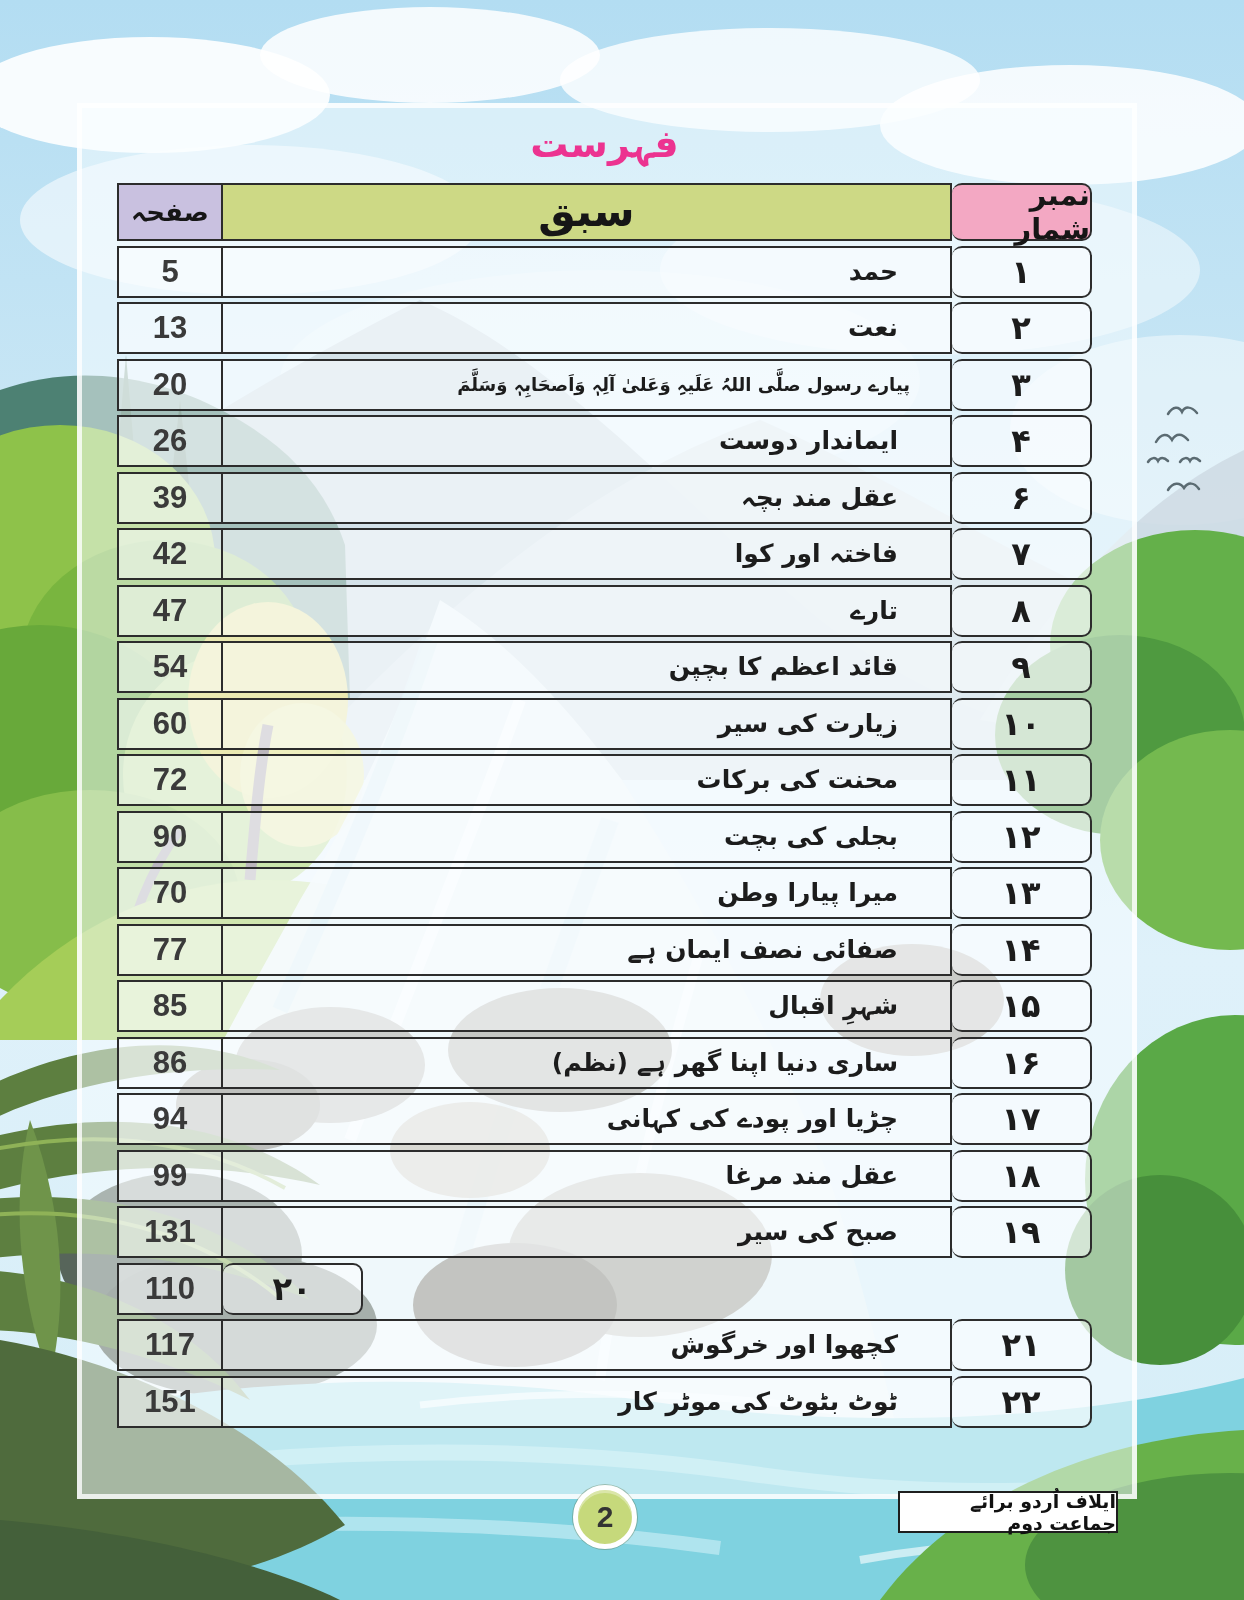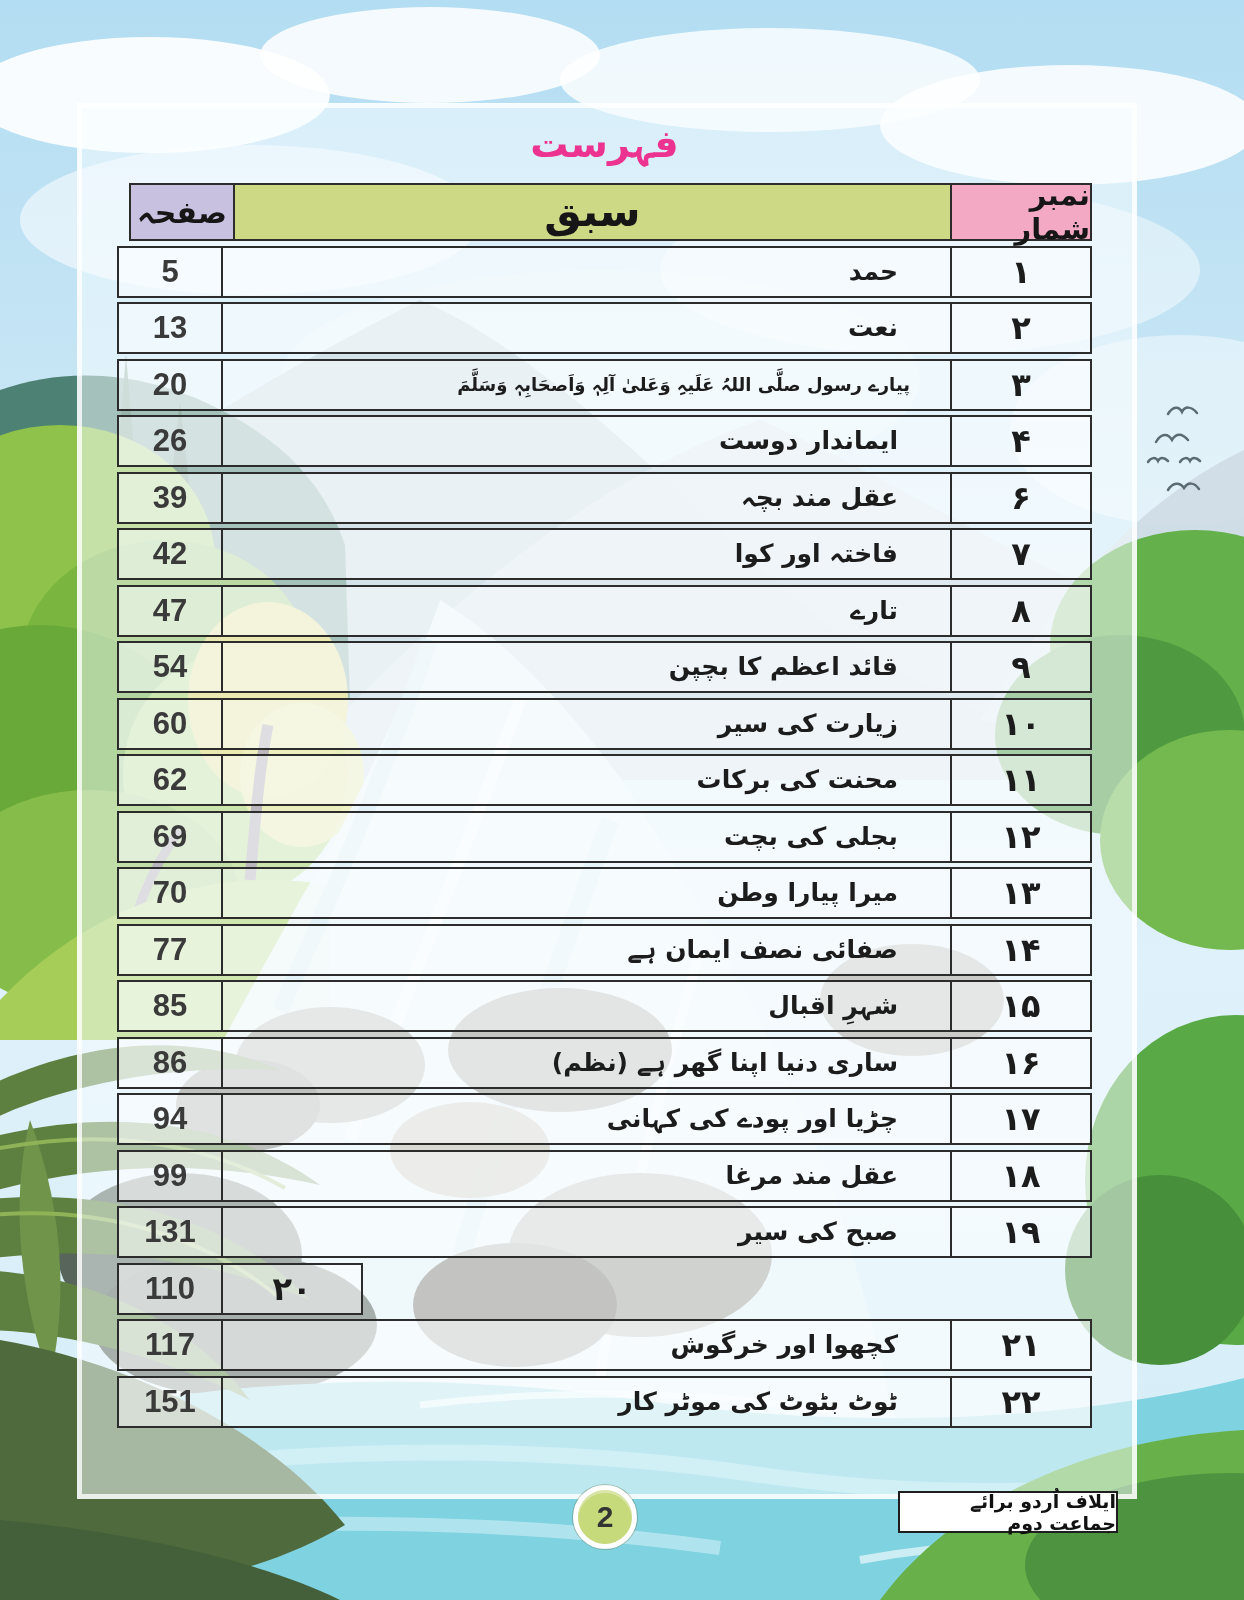--- a/index.html
+++ b/index.html
@@ -31,29 +31,29 @@
   .trow{display:flex;flex-direction:row;width:100%;}
   .cell{
     border:2.4px solid var(--border-dark,#2c2c2c);
     background:rgba(252,254,255,0.55);
     display:flex;align-items:center;justify-content:center;
     color:var(--text-dark,#1c1c1c);
   }
   .cell.lesson,.cell.serial{border-left:none;}
   .thead{height:58px;}
   .thead .cell{font-weight:700;}
-  .thead .pagecol{background:var(--header-page,#c9c1e0);font-size:30px;margin-left:12px;}
+  .thead .pagecol{background:var(--header-page,#c9c1e0);font-size:26px;}
   .thead .lesson{background:var(--header-lesson,#cdd985);font-size:42px;}
   .thead .serial{background:var(--header-serial,#f3a8c3);font-size:29px;}
   .pagecol{width:106px;flex:0 0 106px;
     font-family:"Liberation Sans","DejaVu Sans",sans-serif;
     font-weight:700;font-size:31px;color:var(--page-num,#3a3a3a);}
   .lesson{flex:1 1 auto;direction:rtl;justify-content:flex-start;
     padding-inline-start:52px;font-size:25px;font-weight:700;line-height:1.1;}
-  .serial{width:140px;flex:0 0 140px;font-size:32px;font-weight:700;direction:rtl;}
+  .serial{width:140px;flex:0 0 140px;font-size:32px;font-weight:700;direction:rtl;border-radius:10px;}
   .tbody .trow{height:52px;margin-top:4.5px;}
   .tbody .trow:nth-child(3) .lesson{font-size:18px;padding-inline-start:40px;padding-left:28px;}
   .thead .lesson,.thead .pagecol,.thead .serial{color:#161616;}
   .page-circle{
     position:absolute;left:573px;top:1485px;width:64px;height:64px;border-radius:50%;
     background:var(--circle-green,#c6d97b);
     border:5px solid #ffffff;box-shadow:0 0 0 1px rgba(90,110,60,0.35), inset 0 3px 0 rgba(255,255,255,0.35);
     display:flex;align-items:center;justify-content:center;
     font-family:"Liberation Sans","DejaVu Sans",sans-serif;
     font-weight:700;font-size:30px;color:#333;
@@ -241,27 +241,27 @@
     <div class="cell serial">۹</div>
   </div>
 
   <div class="trow">
     <div class="cell pagecol">60</div>
     <div class="cell lesson">زیارت کی سیر</div>
     <div class="cell serial">۱۰</div>
   </div>
 
   <div class="trow">
-    <div class="cell pagecol">62</div>
+    <div class="cell pagecol">72</div>
     <div class="cell lesson">محنت کی برکات</div>
     <div class="cell serial">۱۱</div>
   </div>
 
   <div class="trow">
-    <div class="cell pagecol">69</div>
+    <div class="cell pagecol">90</div>
     <div class="cell lesson">بجلی کی بچت</div>
     <div class="cell serial">۱۲</div>
   </div>
 
   <div class="trow">
     <div class="cell pagecol">70</div>
     <div class="cell lesson">میرا پیارا وطن</div>
     <div class="cell serial">۱۳</div>
   </div>
 

